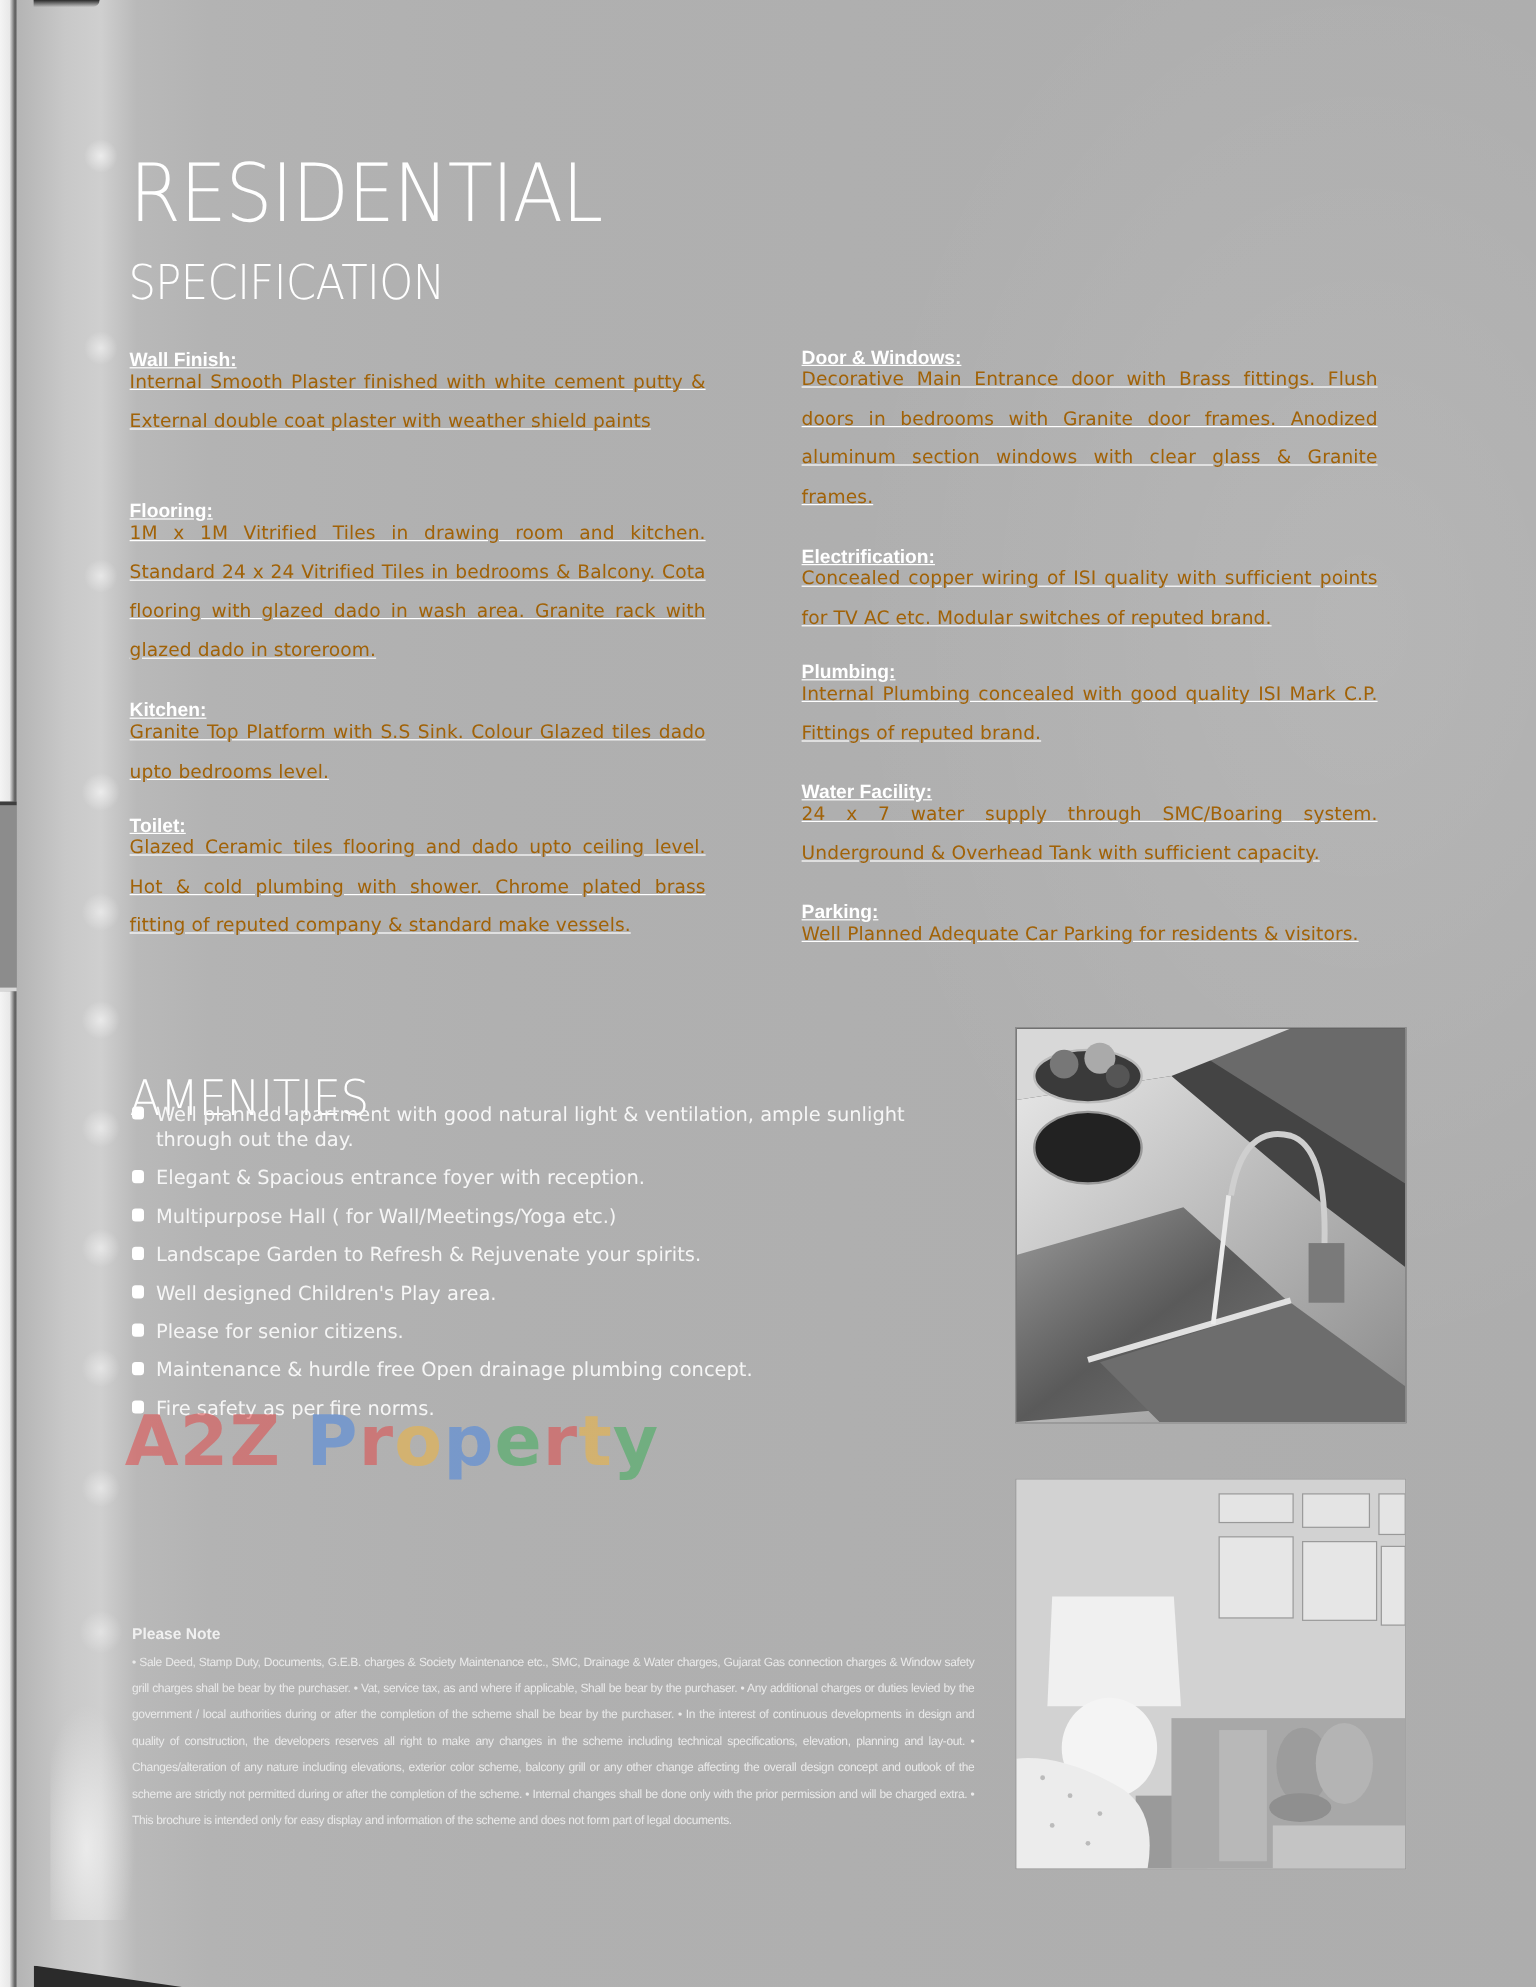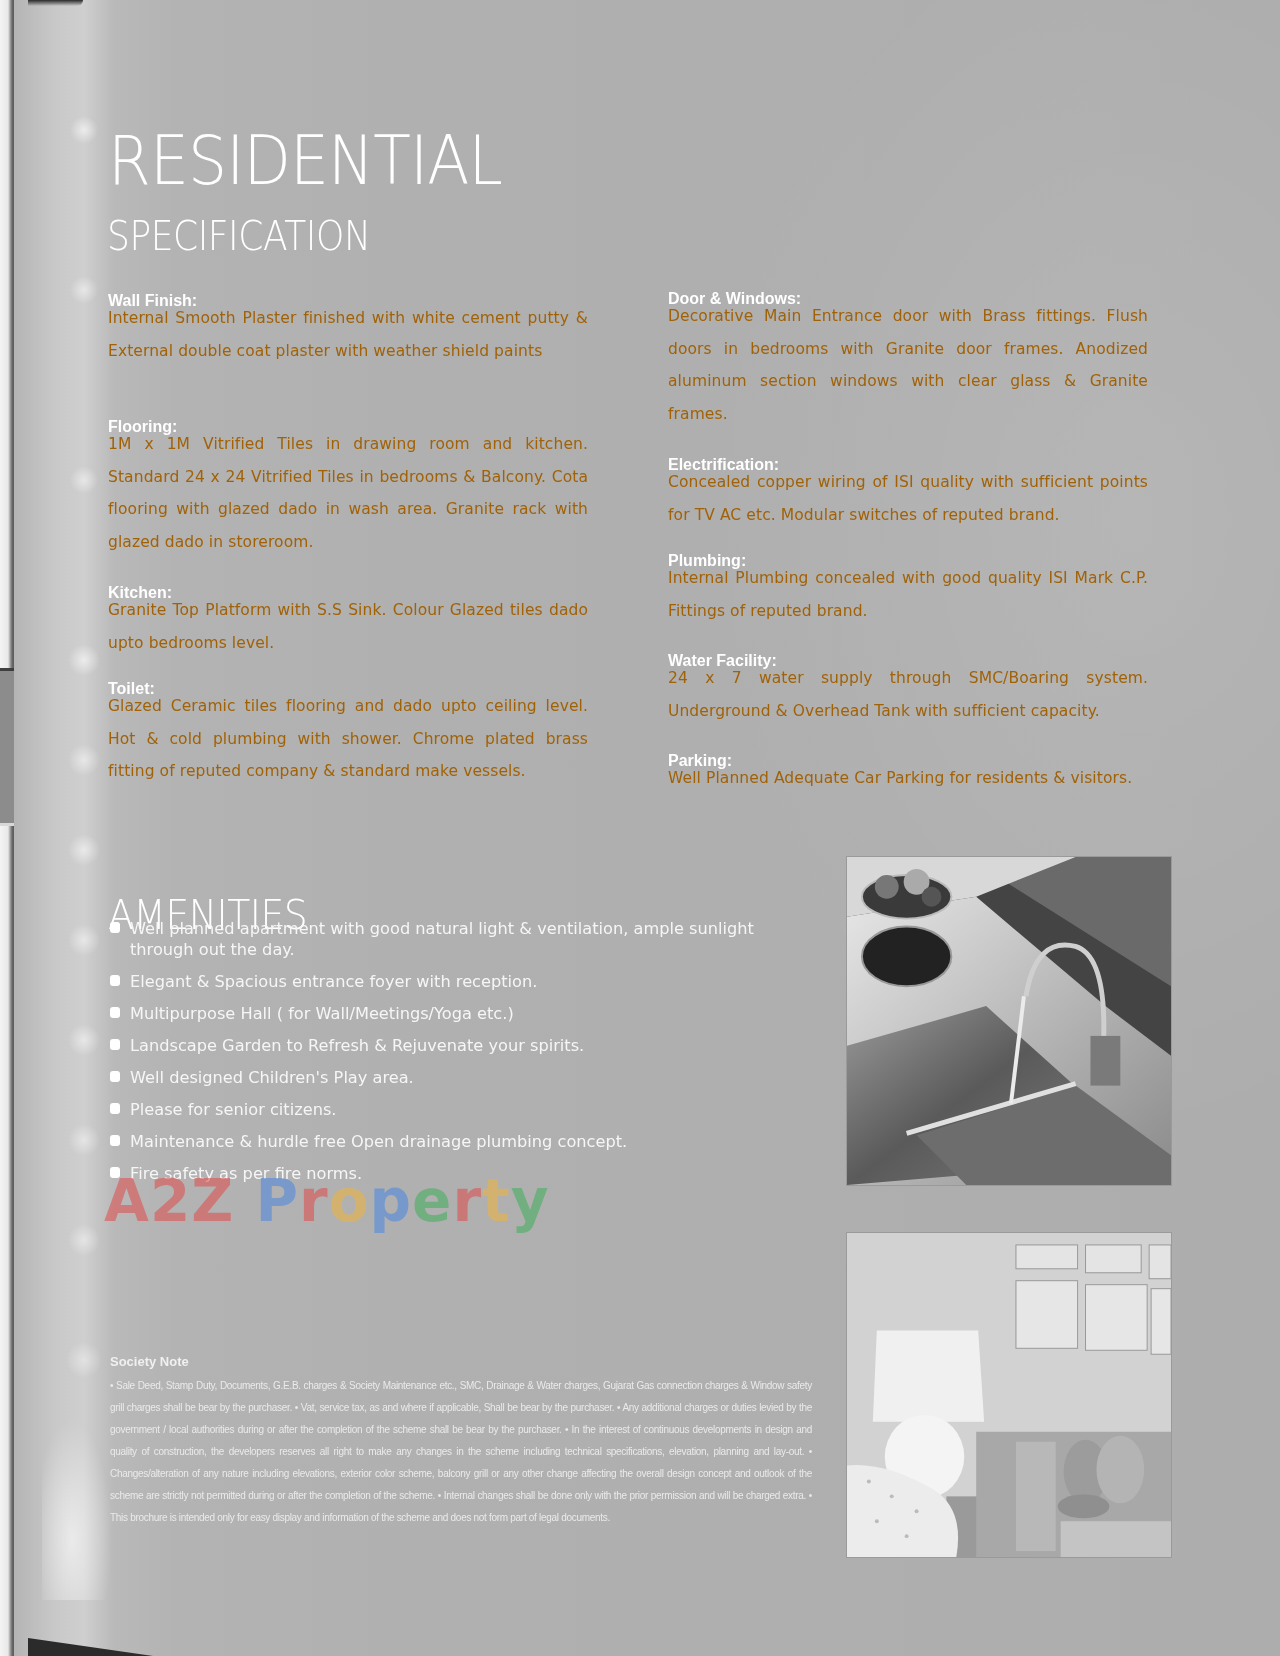--- a/index.html
+++ b/index.html
@@ -61,21 +61,21 @@
       transform: scaleX(0.92); transform-origin: left top;
     }
     .title-sub {
       position: absolute; left: 107px; top: 216px;
       font-family: "DejaVu Sans", sans-serif; font-weight: 200;
       font-size: 40px; line-height: 1; letter-spacing: -0.5px;
       color: #ffffff;
       transform: scaleX(0.9); transform-origin: left top;
     }
 
-    .col { position: absolute; width: 480px; }
+    .col { position: absolute; width: 480px; text-decoration: underline; }
     .col-left { left: 108px; top: 292px; }
     .col-right { left: 668px; top: 290px; }
     .spec { margin-bottom: 0; }
     .spec-label {
       font-family: "Liberation Sans", sans-serif; font-weight: bold;
       font-size: 16px; line-height: 18px; color: #ffffff;
     }
     .spec-text {
       font-family: "DejaVu Sans", sans-serif;
       font-size: 15.5px; line-height: 32.5px; color: #a16207;
@@ -219,21 +219,21 @@
     <span>Maintenance &amp; hurdle free Open drainage plumbing concept.</span>
   </li>
   <li class="amen-item">
     <span class="bullet"></span>
     <span>Fire safety as per fire norms.</span>
   </li>
 </ul>
 
 <div class="watermark" id="watermark"><span style="color: rgb(224, 74, 74);">A</span><span style="color: rgb(224, 74, 74);">2</span><span style="color: rgb(224, 74, 74);">Z</span><span style="color: rgb(255, 255, 255);">&nbsp;</span><span style="color: rgb(74, 134, 224);">P</span><span style="color: rgb(224, 74, 74);">r</span><span style="color: rgb(240, 180, 60);">o</span><span style="color: rgb(74, 134, 224);">p</span><span style="color: rgb(63, 174, 90);">e</span><span style="color: rgb(224, 74, 74);">r</span><span style="color: rgb(240, 180, 60);">t</span><span style="color: rgb(63, 174, 90);">y</span></div>
 
-<div class="note-title">Society Note</div>
+<div class="note-title">Please Note</div>
 <p class="note-text">• Sale Deed, Stamp Duty, Documents, G.E.B. charges &amp; Society Maintenance etc., SMC, Drainage &amp; Water charges, Gujarat Gas connection charges &amp; Window safety grill charges shall be bear by the purchaser. • Vat, service tax, as and where if applicable, Shall be bear by the purchaser. • Any additional charges or duties levied by the government / local authorities during or after the completion of the scheme shall be bear by the purchaser. • In the interest of continuous developments in design and quality of construction, the developers reserves all right to make any changes in the scheme including technical specifications, elevation, planning and lay-out. • Changes/alteration of any nature including elevations, exterior color scheme, balcony grill or any other change affecting the overall design concept and outlook of the scheme are strictly not permitted during or after the completion of the scheme. • Internal changes shall be done only with the prior permission and will be charged extra. • This brochure is intended only for easy display and information of the scheme and does not form part of legal documents.</p>
 
 <div class="photo photo-kitchen">
   <svg viewBox="0 0 326 330" preserveAspectRatio="none">
     <defs>
       <linearGradient id="counter" x1="0" y1="0" x2="1" y2="1">
         <stop offset="0" stop-color="#e6e6e6"></stop>
           <stop offset="1" stop-color="#8a8a8a"></stop>
       </linearGradient>
       <linearGradient id="sink" x1="0" y1="0" x2="1" y2="1">

